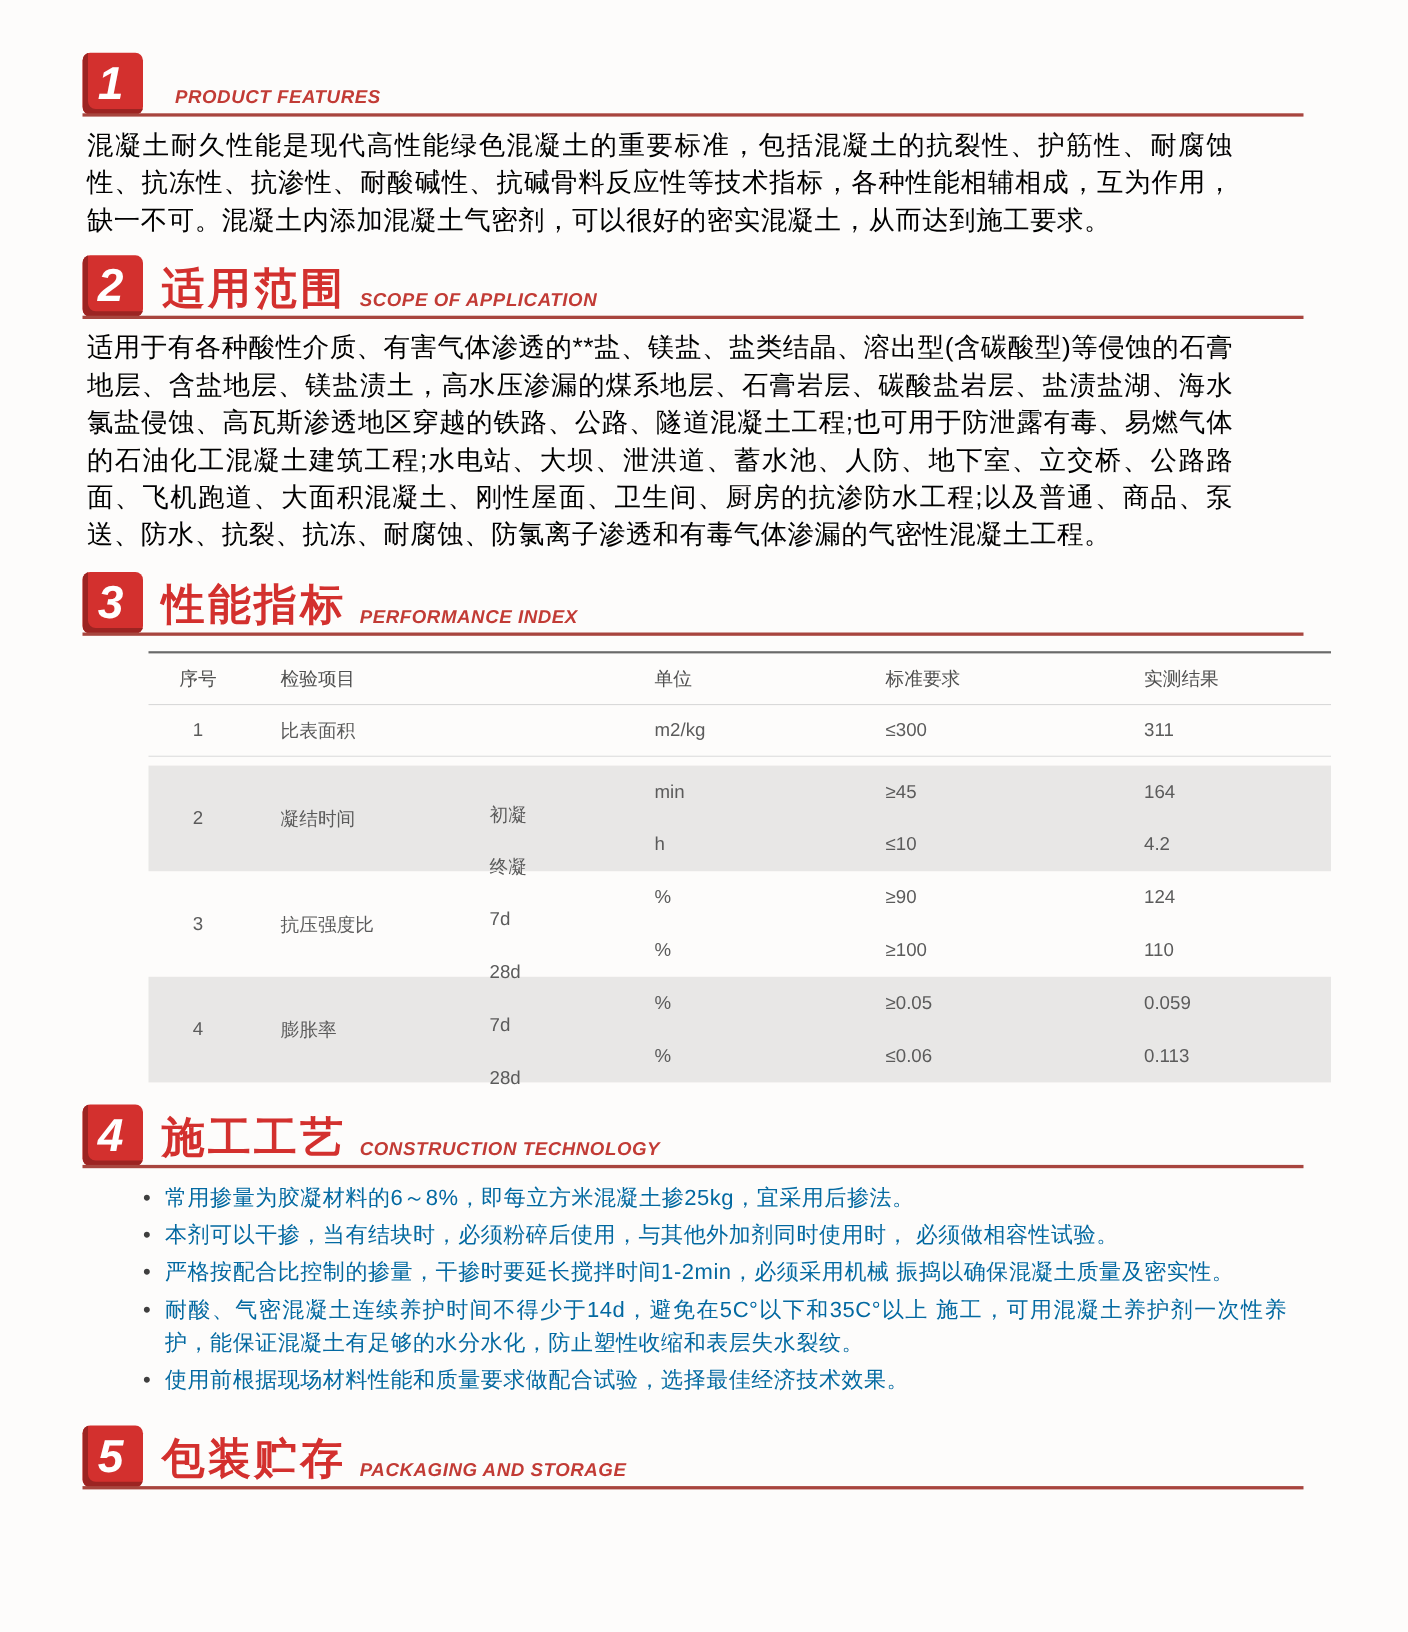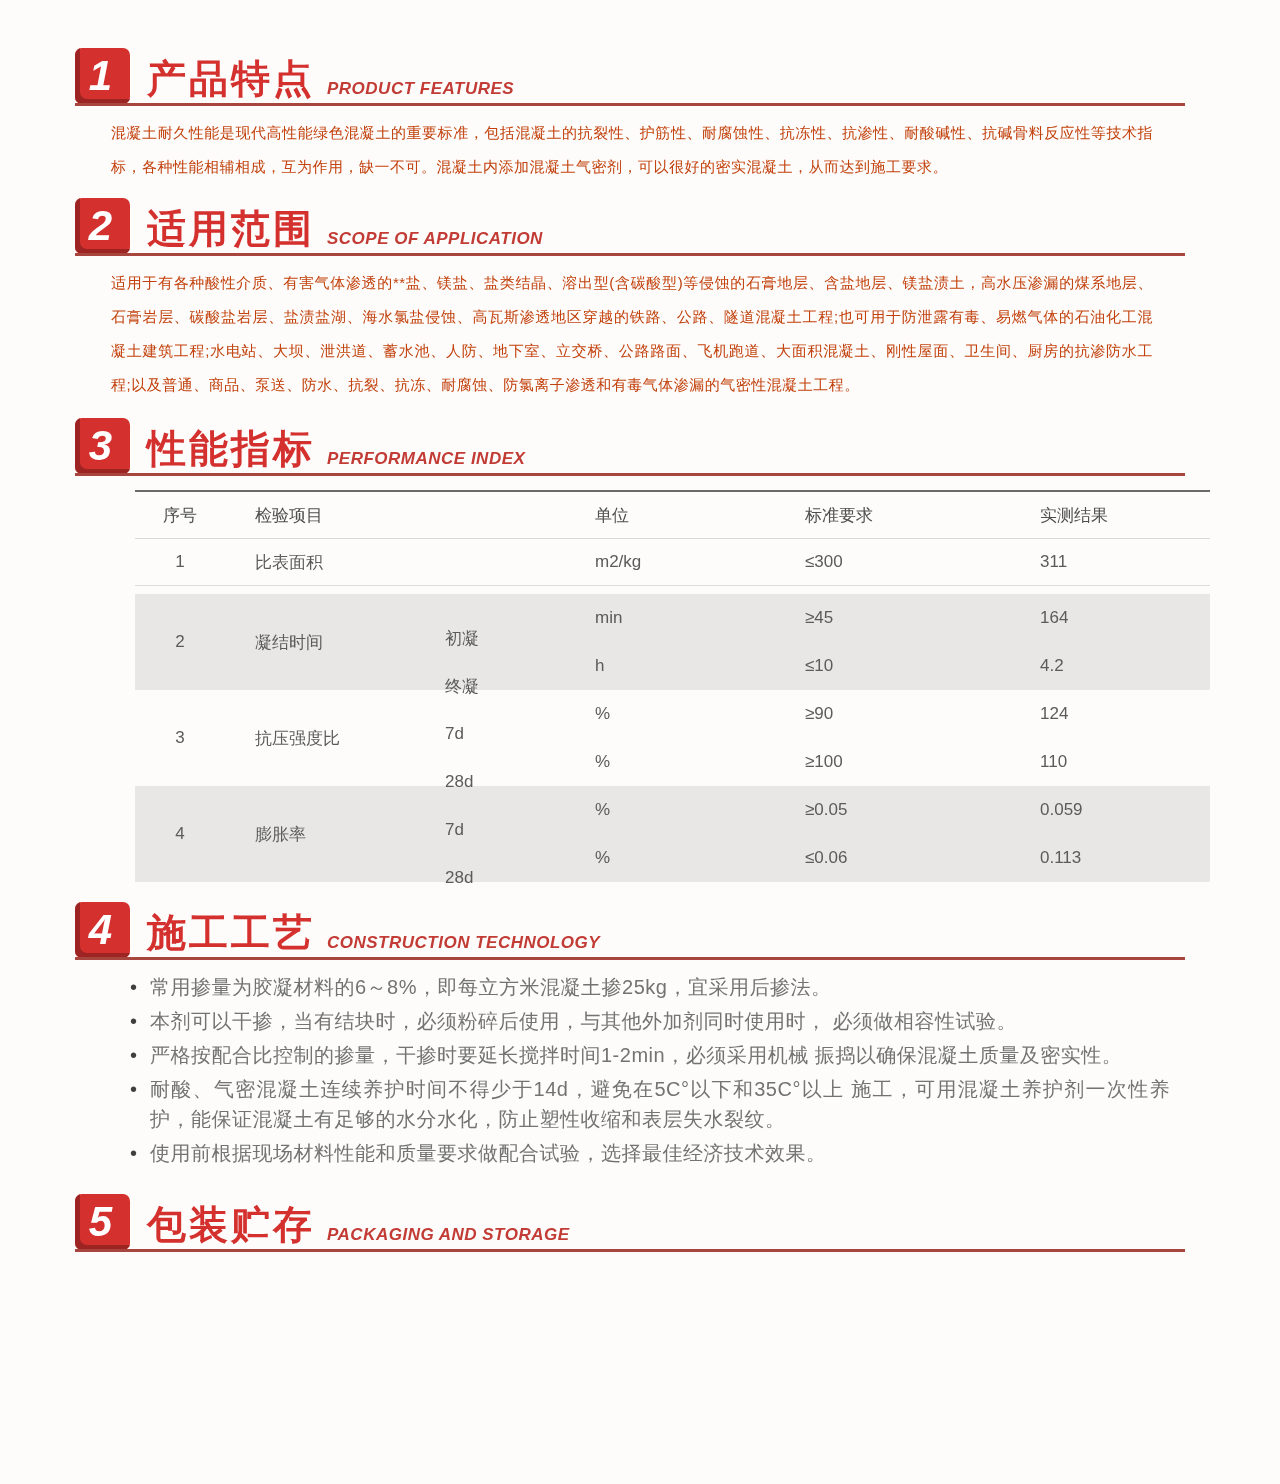--- a/index.html
+++ b/index.html
@@ -40,45 +40,45 @@
     color:#d3302e;font-weight:900;font-size:39px;line-height:50px;
     letter-spacing:3px;
   }
   .title-en{
     color:#c23b35;font-weight:700;font-size:17px;line-height:17px;
     margin-left:12px;padding-bottom:7px;letter-spacing:0.5px;font-style:italic;
   }
 
   
   .para{
-    margin:10px 95px 0 111px;
+    margin:10px 95px 0 79px;
     width:1042px;
-    font-size:15px;line-height:34px;
+    font-size:24px;line-height:34px;
     text-align:justify;
-    color:#c2410c;
+    color:#000000;
     letter-spacing:0.5px;
   }
   .m-top-14{margin-top:14px;}
   .m-top-16{margin-top:16px;}
   .m-top-20{margin-top:20px;}
   .m-top-26{margin-top:26px;}
   .m-top-48{margin-top:0;padding-top:48px;}
 
   .bullets{
     margin:12px 95px 0 128px;
     width:1042px;
     list-style:none;padding:0;
   }
   .bullets li{
     position:relative;
     padding-left:22px;
     font-size:20px;line-height:30px;
     margin-bottom:4px;
     text-align:justify;
-    color:#737373;
+    color:#0369a1;
     letter-spacing:0.5px;
   }
   .bullets li::before{
     content:"•";
     position:absolute;left:2px;top:0;
     color:#3f3f3f;
   }
   .bullets-5{margin-top:14px;}
 
   
@@ -116,21 +116,20 @@
 <body>
 
 <div class="page">
 
   <section>
     <div class="sec-header m-top-48" style="padding-top:48px;">
       <div class="badge" style="top:48px;">
         <span>1</span>
       </div>
       <div class="titles">
-        <span class="title-zh">产品特点</span>
         <span class="title-en">PRODUCT FEATURES</span>
       </div>
       <div class="underline"></div>
     </div>
     <p class="para">混凝土耐久性能是现代高性能绿色混凝土的重要标准，包括混凝土的抗裂性、护筋性、耐腐蚀性、抗冻性、抗渗性、耐酸碱性、抗碱骨料反应性等技术指标，各种性能相辅相成，互为作用，缺一不可。混凝土内添加混凝土气密剂，可以很好的密实混凝土，从而达到施工要求。</p>
   </section>
 
   <section>
     <div class="sec-header m-top-14">
       <div class="badge">

